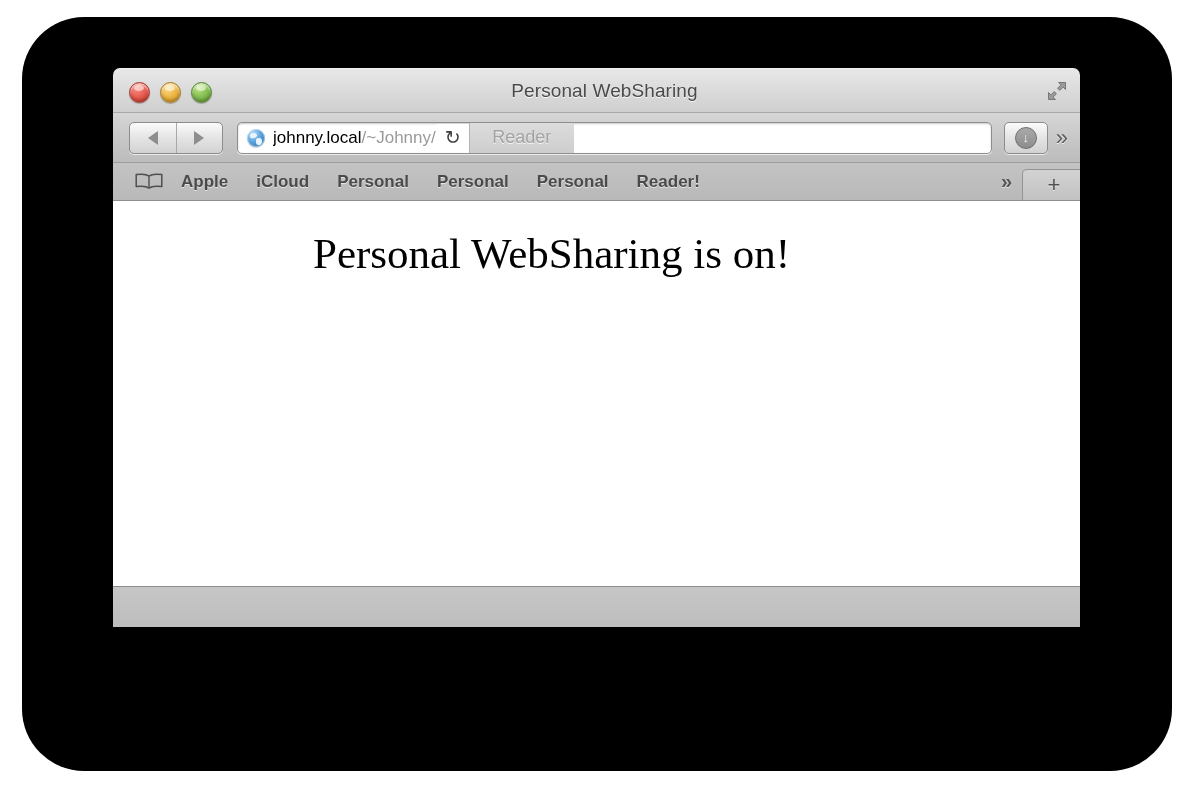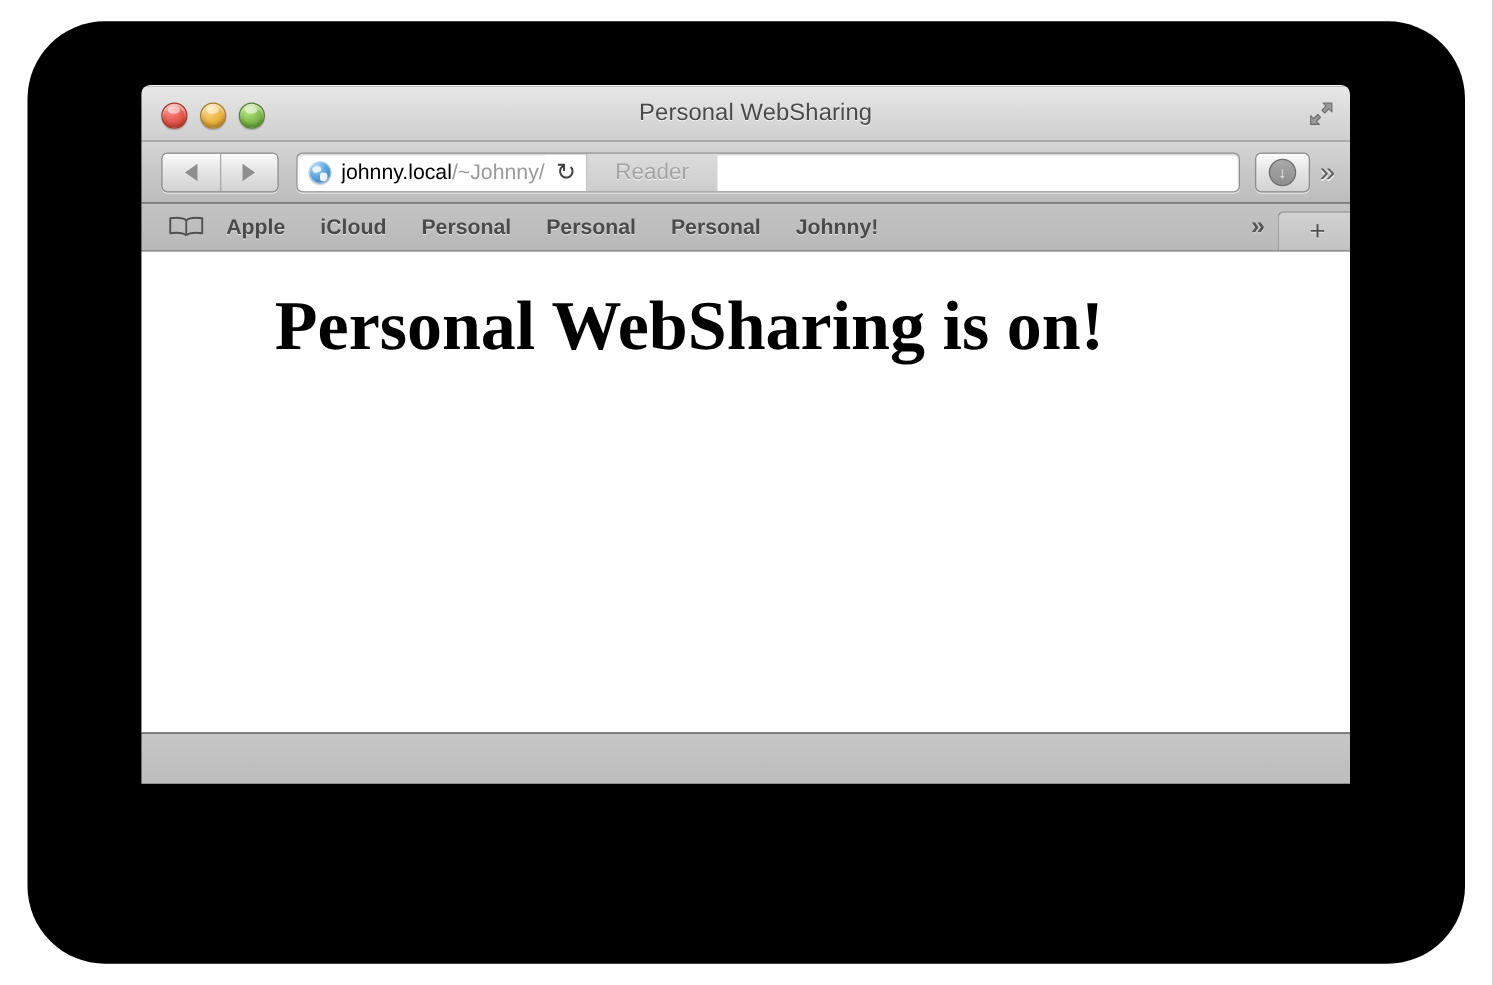--- a/index.html
+++ b/index.html
@@ -221,26 +221,26 @@
   }
 
   
   #content {
     height: 385px;
     background: #ffffff;
     overflow: hidden;
   }
   #page-heading {
     font-family: "Liberation Serif", "DejaVu Serif", serif;
-    font-size: 56px;
+    font-size: 43px;
     color: #000000;
     text-align: center;
     margin: 28px 0 0 0;
     padding-right: 90px;
-    font-weight: bold;
+    font-weight: normal;
   }
 
   
   #statusbar {
     height: 40px;
     background: linear-gradient(to bottom, #c6c6c6 0%, #bdbdbd 100%);
     border-top: 1px solid #8d8d8d;
   }
 </style>
 </head>
@@ -304,21 +304,21 @@
           <path d="M14 3.2 C17 0.8 22.4 1 26.8 1.6 L26.8 13.6 C22.4 13 17 12.8 14 15.2" fill="none" stroke="#4f4f4f" stroke-width="1.5" stroke-linejoin="round"></path>
           <path d="M14 3.2 L14 15.2" stroke="#4f4f4f" stroke-width="1.4"></path>
         </svg>
       </span>
 
       <span class="bookmark">Apple</span>
       <span class="bookmark">iCloud</span>
       <span class="bookmark">Personal</span>
       <span class="bookmark">Personal</span>
       <span class="bookmark">Personal</span>
-      <span class="bookmark">Johnny!</span>
+      <span class="bookmark">Reader!</span>
 
       <span id="bm-overflow">»</span>
       <span id="newtab-btn">+</span>
     </div>
 
     <div id="content">
       <h1 id="page-heading">Personal WebSharing is on!</h1>
     </div>
 
     <div id="statusbar"></div>

